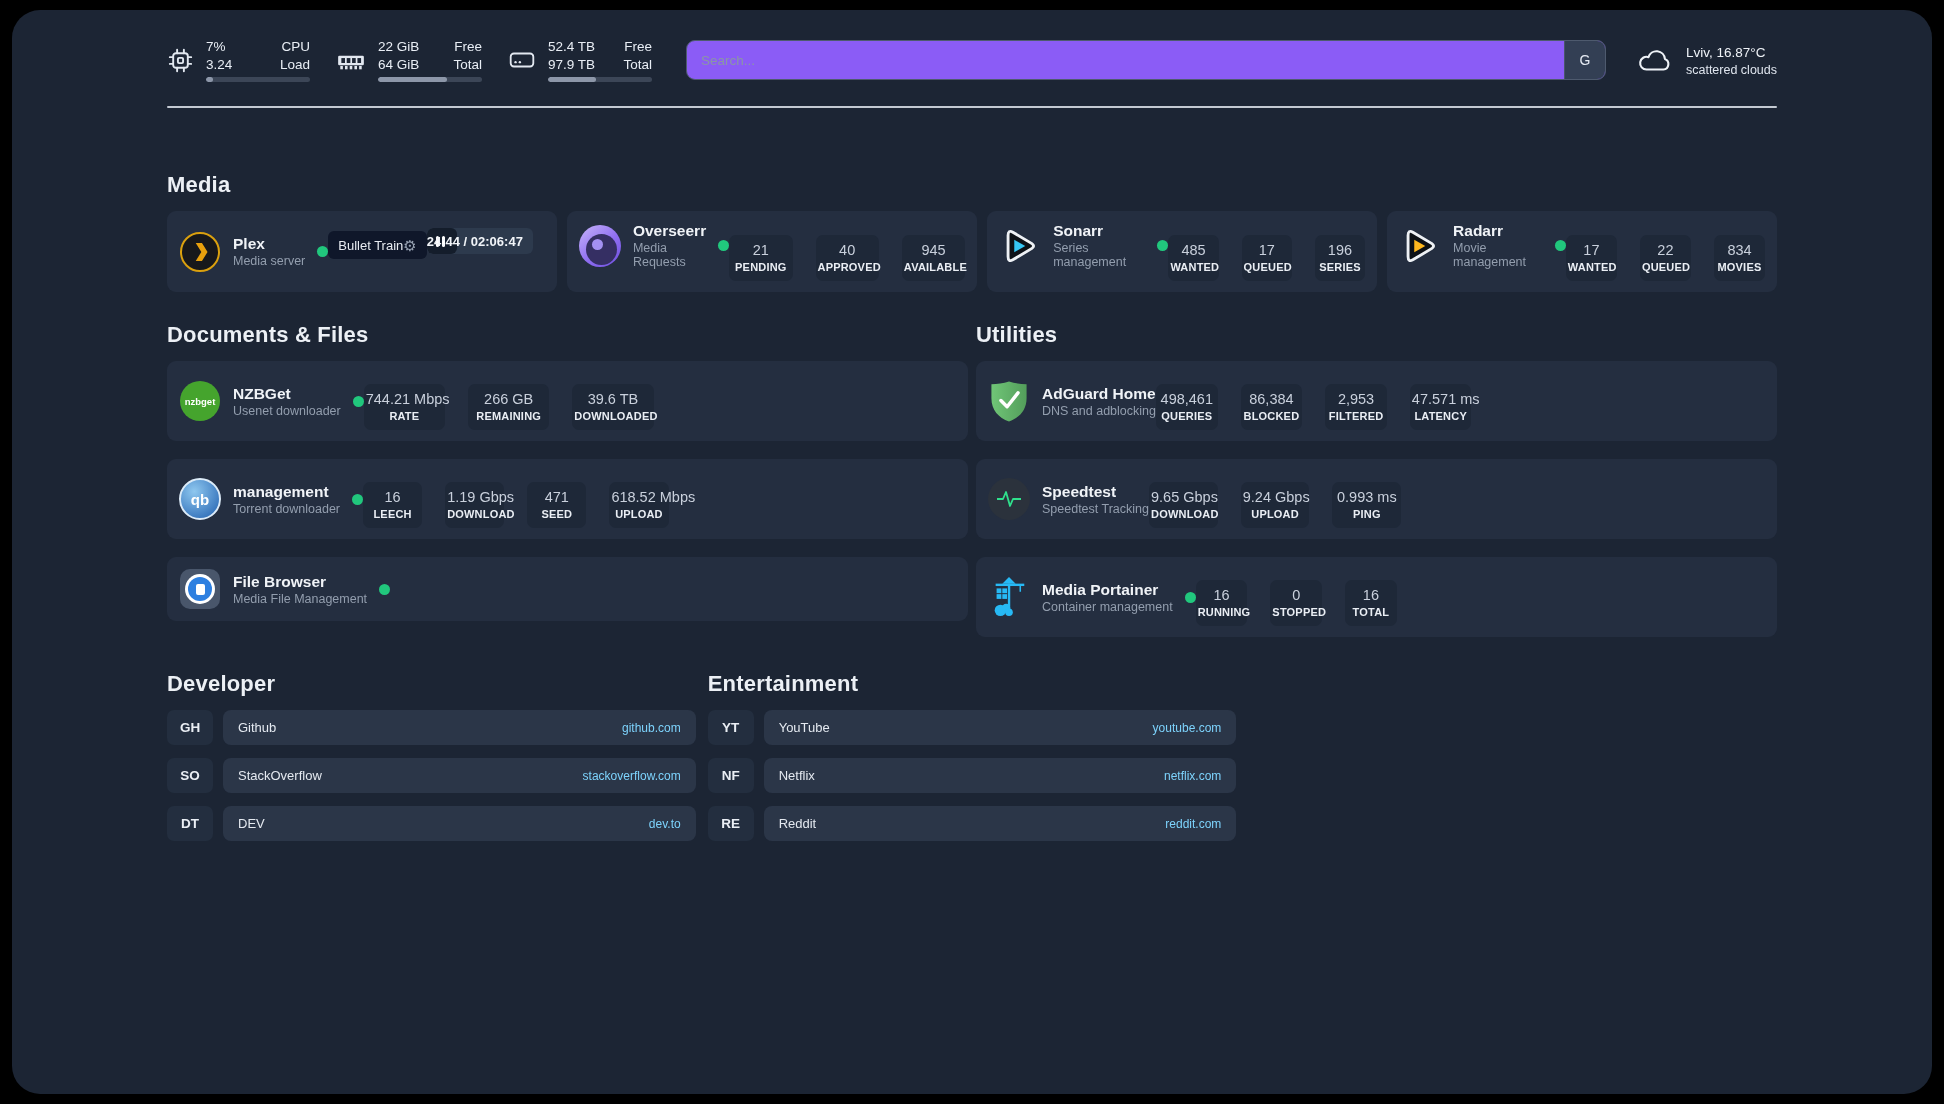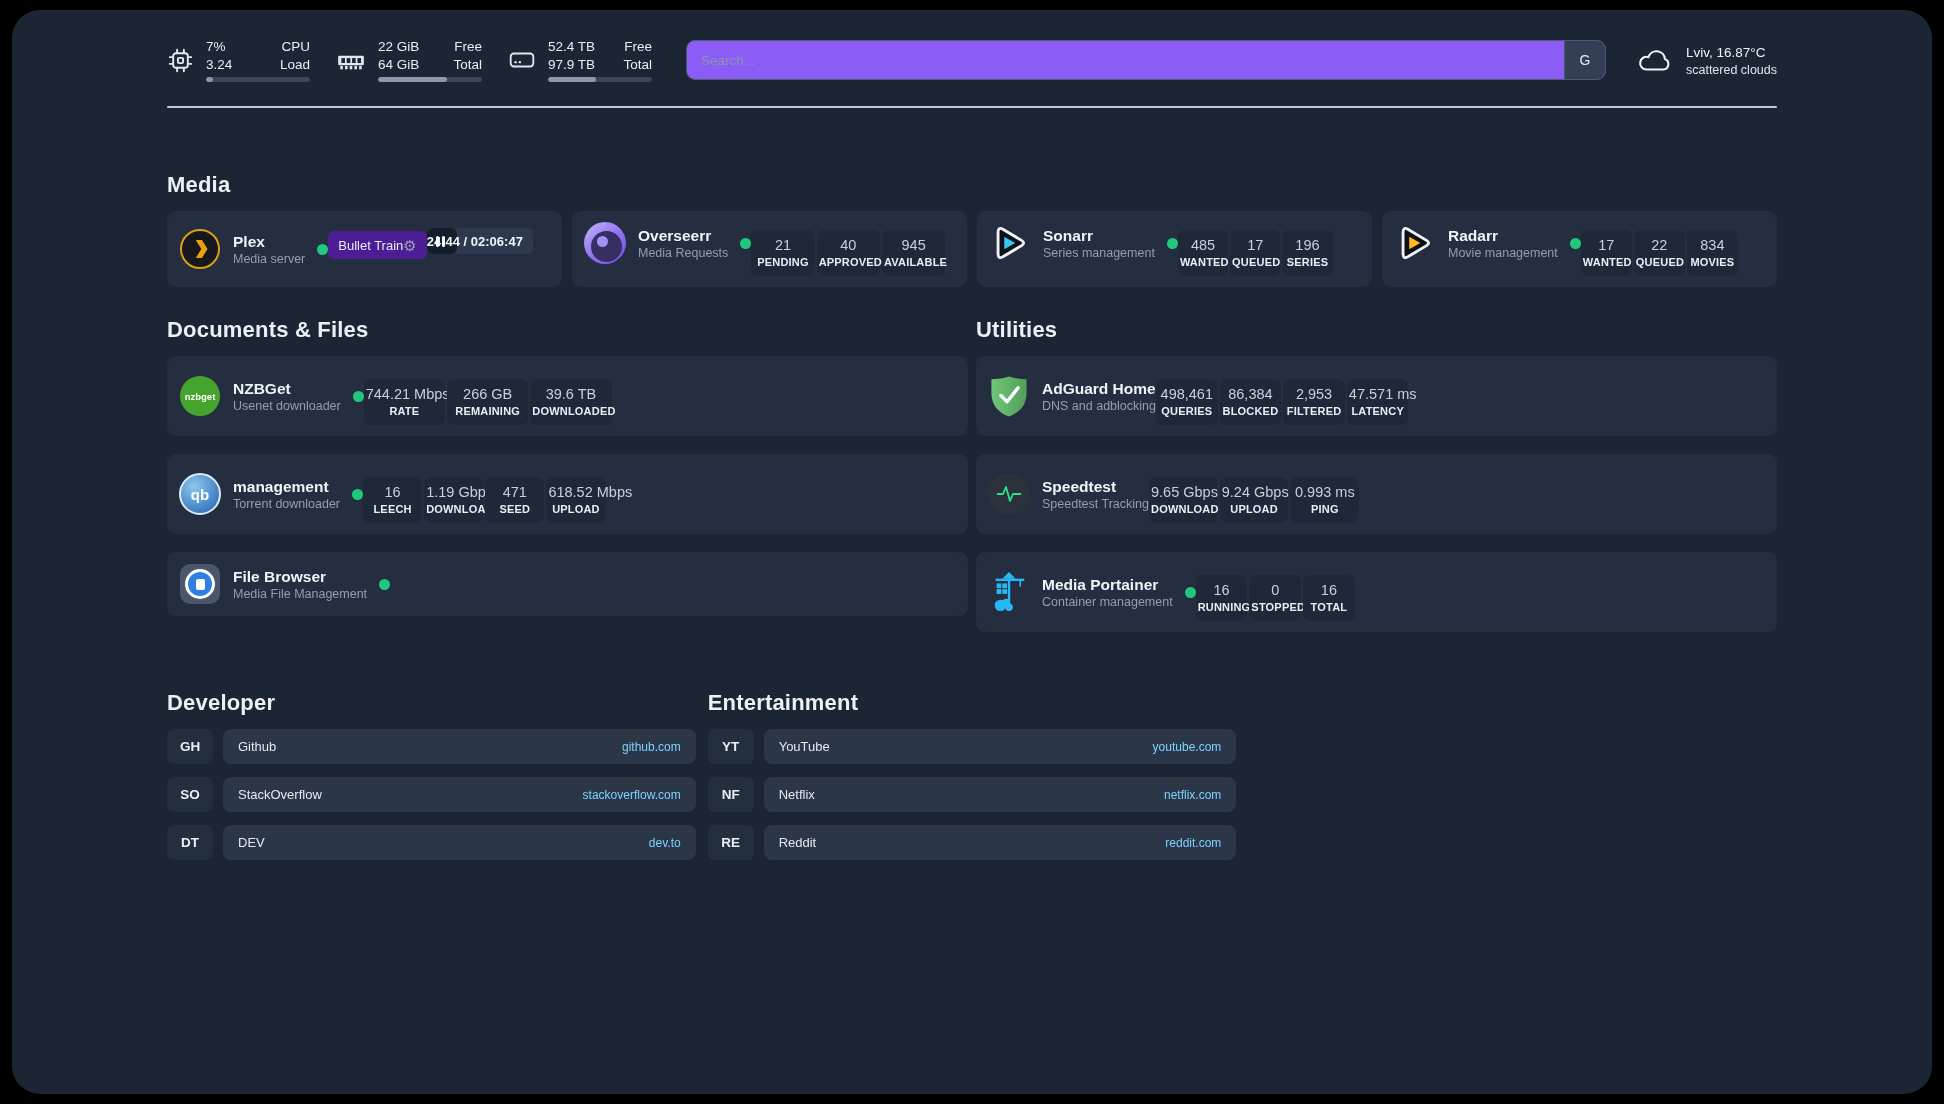--- a/index.html
+++ b/index.html
@@ -32,28 +32,28 @@
   .mid-grid{display:grid;grid-template-columns:1fr 1fr;gap:0 8px;margin-top:30px;}
   .col-cards{display:flex;flex-direction:column;gap:18px;}
 
   
   .card{background:#242e40;border-radius:9px;padding:11px 12px;display:flex;flex-direction:row;}
   .card-head{display:flex;align-items:center;gap:12px;cursor:pointer;}
   .cards-row .card-head{margin-bottom:12px;}
   .t-name{font-size:15.5px;font-weight:700;color:#f0f3f7;}
   .t-desc{font-size:12.5px;color:#939eae;margin-top:1px;}
   .dot{width:11px;height:11px;border-radius:50%;background:#21c77d;margin-left:auto;flex:none;}
-  .stats{display:flex;gap:2px;margin-top:12px;}
+  .stats{display:flex;gap:23px;margin-top:12px;}
   .cards-row .stats{margin-top:auto;}
   .stat{flex:1;background:#1e2838;border-radius:7px;text-align:center;padding:7px 2px 8px;min-width:0;}
   .stat-v{font-size:14.5px;color:#c9d0dc;white-space:nowrap;}
   .stat-l{font-size:11px;font-weight:700;color:#eaeef4;margin-top:3px;letter-spacing:.2px;white-space:nowrap;}
 
   
-  .np-title{margin-top:9px;background:#4c1d95;border-radius:6px;height:28px;display:flex;align-items:center;padding:0 10px;font-size:13px;color:#e7ebf1;}
+  .np-title{margin-top:9px;background:#0f172a;border-radius:6px;height:28px;display:flex;align-items:center;padding:0 10px;font-size:13px;color:#e7ebf1;}
   .gear{margin-left:auto;color:#96a1b1;font-size:15px;line-height:1;cursor:pointer;}
   .np-progress{margin-top:6px;background:#2d3a4d;border-radius:6px;height:26px;position:relative;display:flex;align-items:center;overflow:hidden;}
   .np-fill{position:absolute;left:0;top:0;bottom:0;background:#141d2b;border-radius:6px;display:flex;align-items:center;padding-left:9px;}
   .pause{display:flex;gap:3px;cursor:pointer;}
   .pbar{width:3px;height:11px;background:#fff;border-radius:1.5px;}
   .np-time{margin-left:auto;padding-right:10px;font-size:13px;font-weight:700;color:#f2f5f9;position:relative;}
 
   
   .app-icon{width:42px;height:42px;flex:none;display:flex;align-items:center;justify-content:center;position:relative;}
   .plex{background:#17181b;border:2.5px solid #daa00e;border-radius:50%;width:40px;height:40px;box-sizing:border-box;}
@@ -62,21 +62,21 @@
   .ov-pupil{position:absolute;left:13px;top:14px;width:11px;height:11px;border-radius:50%;background:#a490f2;}
   .nzbget{width:40px;height:40px;border-radius:50%;background:#45a42d;color:#fff;font-size:9.5px;font-weight:700;}
   .qbittorrent{width:38px;height:38px;border-radius:50%;background:radial-gradient(circle at 35% 30%,#8ec7ef,#3b79bf 75%);border:2px solid #dcebf8;color:#fff;font-size:15px;font-weight:700;display:flex;align-items:center;justify-content:center;}
   .speedtest{width:42px;height:42px;border-radius:50%;background:#2b323c;}
   .filebrowser{width:40px;height:40px;background:#49566b;border-radius:10px;}
   .fb-ring{width:30px;height:30px;background:#fff;border-radius:50%;display:flex;align-items:center;justify-content:center;}
   .fb-core{width:24px;height:24px;background:#2d7fe0;border-radius:50%;display:flex;align-items:center;justify-content:center;}
   .fb-glyph{width:9px;height:11px;background:#fff;border-radius:2px;}
 
   
-  .bm-grid{display:grid;grid-template-columns:1fr 1fr 1fr;gap:0 12px;margin-top:58px;align-items:start;}
+  .bm-grid{display:grid;grid-template-columns:1fr 1fr 1fr;gap:0 12px;margin-top:34px;align-items:start;}
   .bm-row{display:flex;gap:10px;margin-bottom:13px;cursor:pointer;}
   .bm-abbr{width:46px;height:35px;flex:none;background:#232e3f;border-radius:7px;display:flex;align-items:center;justify-content:center;font-size:13.5px;font-weight:700;color:#eaeef4;}
   .bm-pill{flex:1;height:35px;background:#2b3648;border-radius:8px;display:flex;align-items:center;padding:0 15px;min-width:0;justify-content:space-between;}
   .bm-name{font-size:13px;color:#e4e9f0;}
   .bm-domain{margin-left:auto;font-size:12px;color:#7dd3fc;}
 </style>
 </head>
 <body>
 
 <div class="page">

